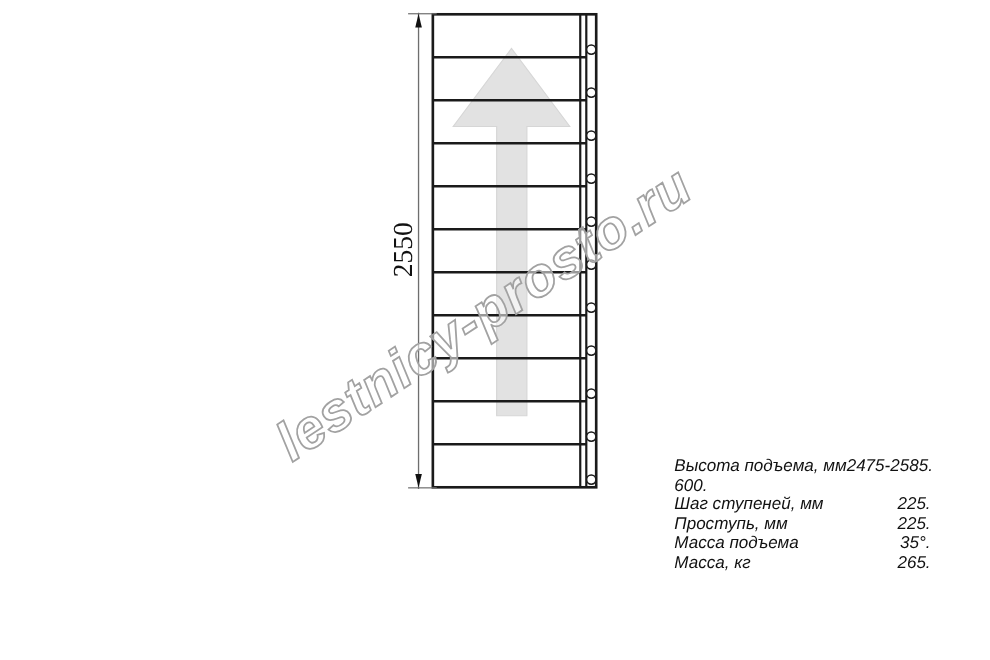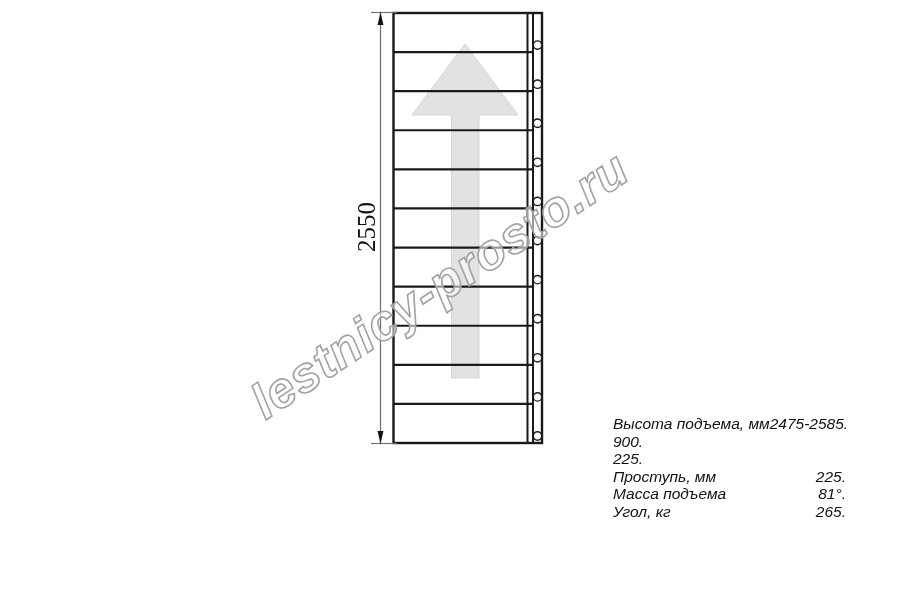--- a/index.html
+++ b/index.html
@@ -107,31 +107,32 @@
 
     <text class="watermark-text" transform="translate(449,299) rotate(-33.5)" text-anchor="middle" stroke-width="1.6" fill="rgba(255,255,255,0.55)" stroke="#a2a2a2">lestnicy-prosto.ru</text>
   </svg>
 
   <div class="specs">
     <div class="spec-row">
       <span class="spec-label">Высота подъема, мм</span>
       <span class="spec-value">2475-2585.</span>
     </div>
     <div class="spec-row">
-      <span class="spec-value">900.</span>
+      <span class="spec-value">600.</span>
     </div>
     <div class="spec-row">
+      <span class="spec-label">Шаг ступеней, мм</span>
       <span class="spec-value">225.</span>
     </div>
     <div class="spec-row">
       <span class="spec-label">Проступь, мм</span>
       <span class="spec-value">225.</span>
     </div>
     <div class="spec-row">
       <span class="spec-label">Масса подъема</span>
-      <span class="spec-value">81°.</span>
+      <span class="spec-value">35°.</span>
     </div>
     <div class="spec-row">
-      <span class="spec-label">Угол, кг</span>
+      <span class="spec-label">Масса, кг</span>
       <span class="spec-value">265.</span>
     </div>
   </div>
 </div>
 
 </body></html>

